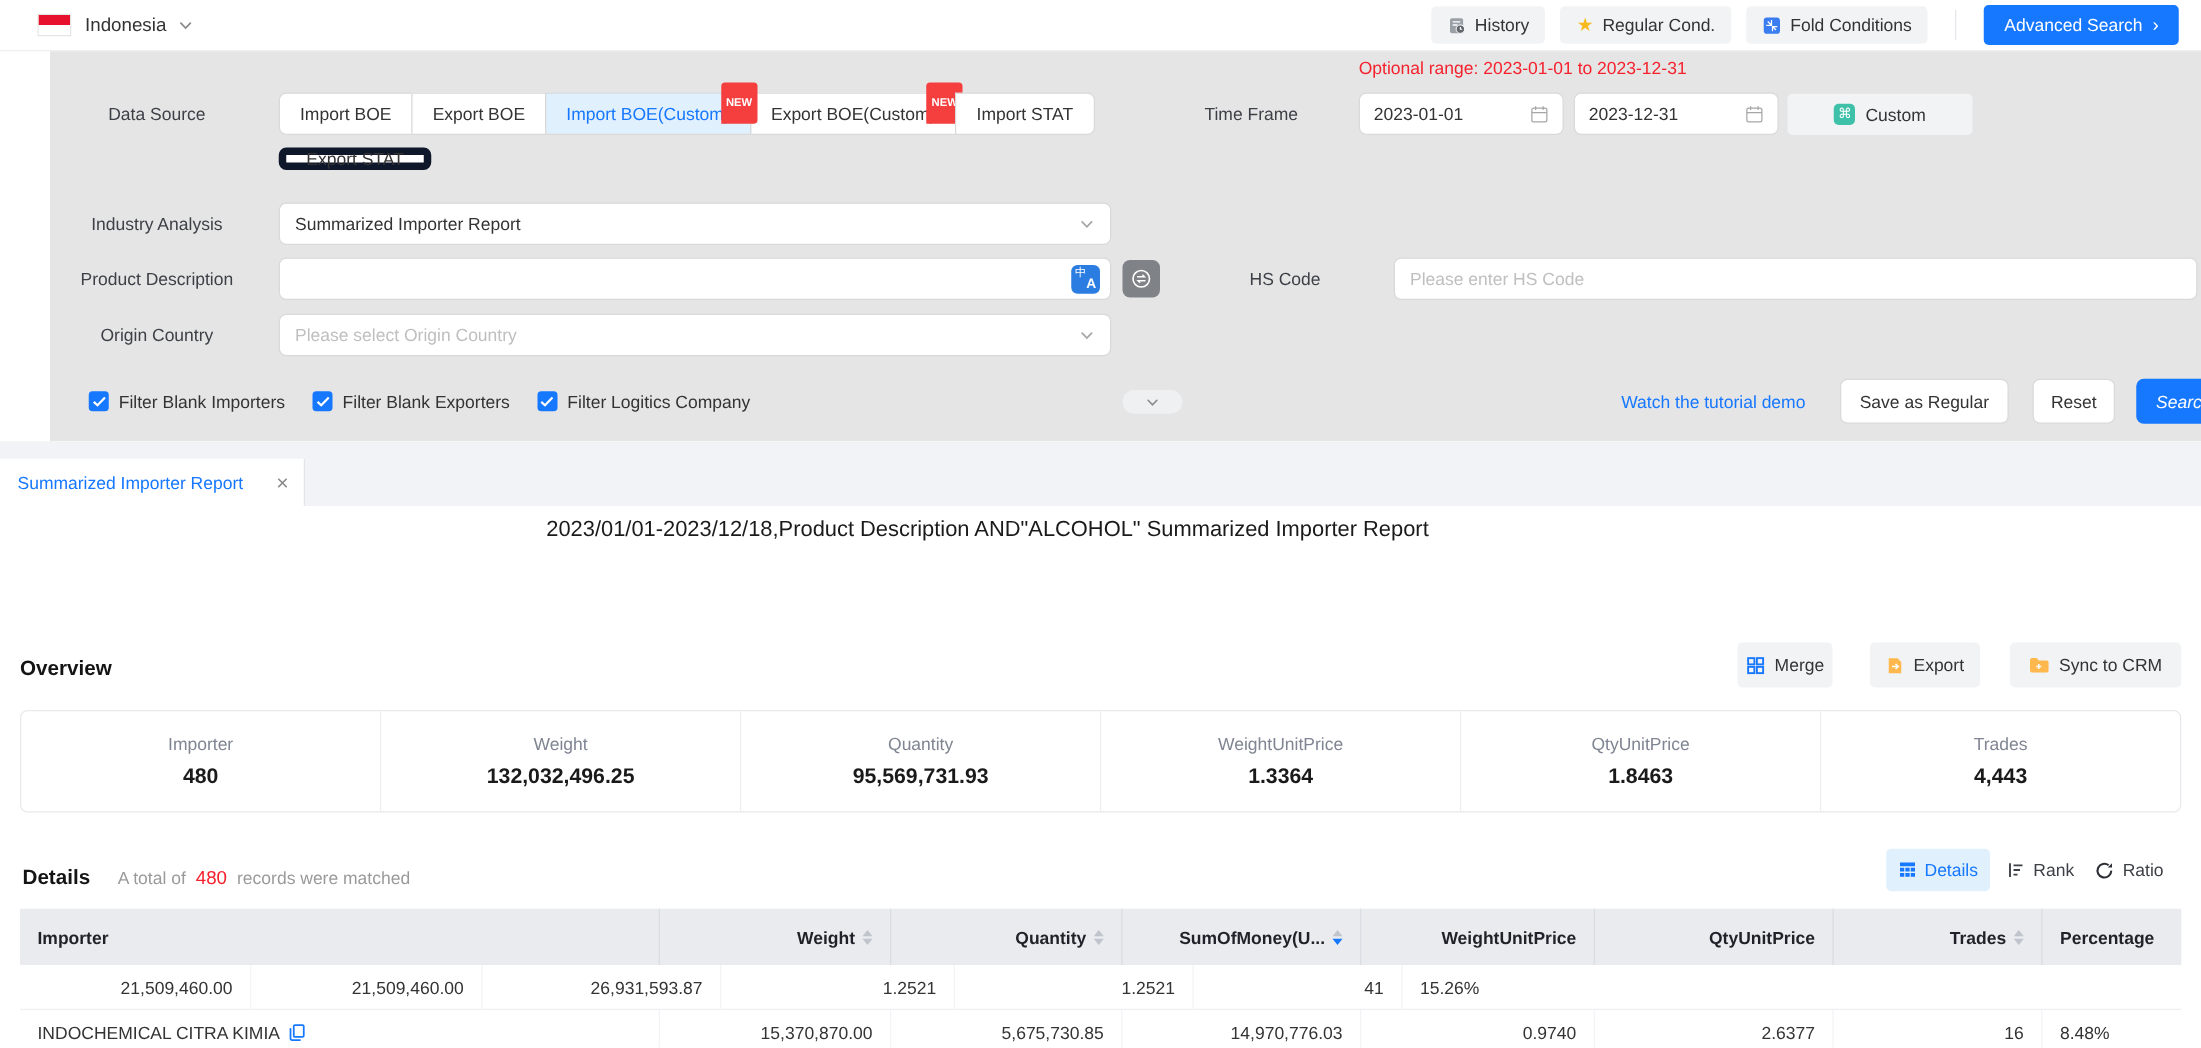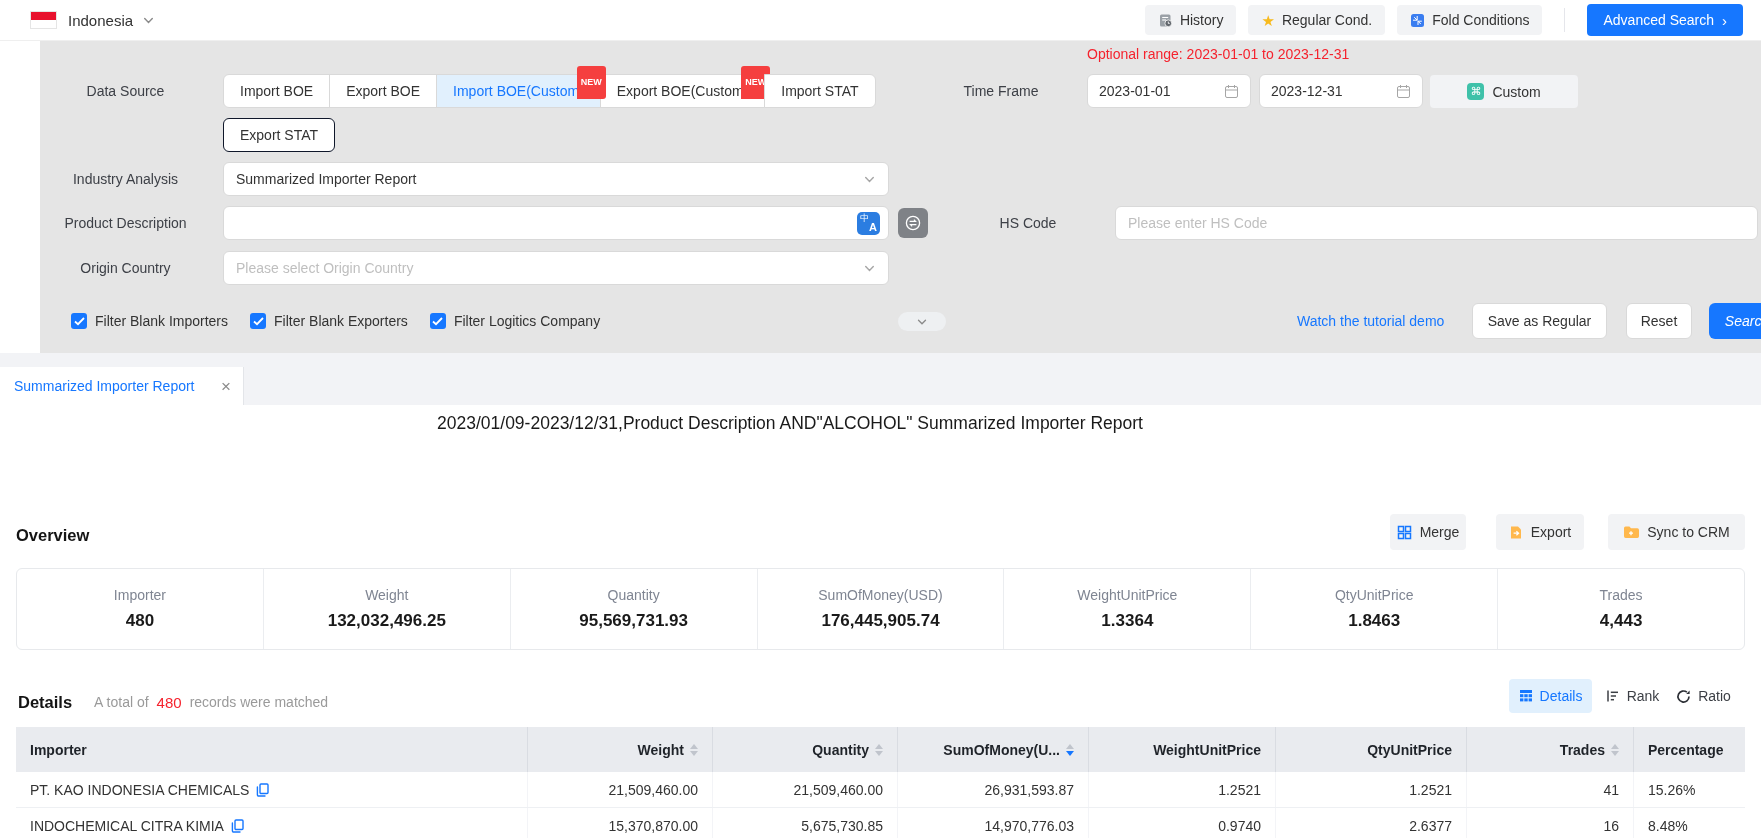--- a/index.html
+++ b/index.html
@@ -29,21 +29,21 @@
   .red-note { position:absolute; left:1047px; top:5px; font-size:14px; color:#f5222d; }
 
   .seg-group { position:absolute; left:183px; top:33px; display:flex; }
   .seg { height:34px; padding:0 16px; border:1px solid #d9d9d9; margin-left:-1px; background:#fff;
          display:flex; align-items:center; position:relative; font-size:14px; color:#333; cursor:pointer; white-space:nowrap; }
   .seg:first-child { border-radius:6px 0 0 6px; margin-left:0; }
   .seg:last-child  { border-radius:0 6px 6px 0; }
   .seg.active { background:#e1f0fd; color:#1677ff; z-index:1; }
   .badge-new { position:absolute; top:-9px; right:-6px; background:#f53f3f; color:#fff; font-size:9px;
                font-weight:bold; padding:12px 4px; border-radius:3px 3px 3px 0; line-height:1; }
-  .seg-single { position:absolute; left:183px; top:77px; height:34px; padding:0 16px; border:1px solid #0f172a;
+  .seg-single { position:absolute; left:183px; top:77px; height:18px; padding:0 16px; border:6px solid #0f172a;
                 border-radius:6px; background:#fff; display:flex; align-items:center; cursor:pointer; }
 
   .date-input { position:absolute; top:33px; width:164px; height:34px; border:1px solid #d9d9d9; border-radius:6px;
                 background:#fff; display:flex; align-items:center; justify-content:space-between; padding:0 11px; cursor:pointer;gap:44px; }
   .custom-btn { position:absolute; left:1390px; top:34px; width:148px; height:33px; background:#f2f3f5; border-radius:4px;
                 display:flex; align-items:center; justify-content:center; gap:8px; cursor:pointer; }
   .custom-ic { width:17px; height:17px; background:#3fc1a9; border-radius:4px; color:#fff; font-size:11px;
                display:flex; align-items:center; justify-content:center; line-height:1; }
 
   .sel, .inp { position:absolute; left:183px; width:666px; height:34px; border:1px solid #d9d9d9; border-radius:6px;
@@ -287,21 +287,21 @@
   </div>
 
   <div class="tab-strip">
     <div class="tab-active">
       <span class="tab-label">Summarized Importer Report</span>
       <span class="tab-close">×</span>
     </div>
   </div>
 
   <div class="content">
-    <div class="report-title">2023/01/09-2023/12/31,Product Description AND"ALCOHOL" Summarized Importer Report</div>
+    <div class="report-title">2023/01/01-2023/12/18,Product Description AND"ALCOHOL" Summarized Importer Report</div>
 
     <div class="overview-h">Overview</div>
 
     <div class="ov-btn" style="left:1390px; width:76px;">
       <svg width="15" height="15" viewBox="0 0 15 15">
           <g stroke="#1677ff" stroke-width="1.5" fill="none">
             <rect x="1.5" y="1.5" width="5" height="5"></rect>
             <rect x="8.5" y="1.5" width="5" height="5"></rect>
             <rect x="1.5" y="8.5" width="5" height="5"></rect>
             <rect x="8.5" y="8.5" width="5" height="5"></rect>
@@ -329,24 +329,20 @@
           <span class="stat-label">Importer</span>
           <span class="stat-value">480</span>
         </div>
       <div class="stat">
           <span class="stat-label">Weight</span>
           <span class="stat-value">132,032,496.25</span>
         </div>
       <div class="stat">
           <span class="stat-label">Quantity</span>
           <span class="stat-value">95,569,731.93</span>
-        </div>
-      <div class="stat">
-          <span class="stat-label">SumOfMoney(USD)</span>
-          <span class="stat-value">176,445,905.74</span>
         </div>
       <div class="stat">
           <span class="stat-label">WeightUnitPrice</span>
           <span class="stat-value">1.3364</span>
         </div>
       <div class="stat">
           <span class="stat-label">QtyUnitPrice</span>
           <span class="stat-value">1.8463</span>
         </div>
       <div class="stat">
@@ -433,27 +429,20 @@
               <span class="car-up"></span>
               <span class="car-down"></span>
             </span>
           </div>
         <div class="th c7">
             <span>Percentage</span>
           </div>
       </div>
 
       <div class="tr">
-        <div class="td c0">
-          <span class="imp-name">PT. KAO INDONESIA CHEMICALS</span>
-          <svg width="13" height="14" viewBox="0 0 13 14">
-              <rect x="4" y="1" width="8" height="9.5" rx="1" stroke="#1677ff" stroke-width="1.4" fill="none"></rect>
-              <path d="M9 13 H2.6 a1.2 1.2 0 0 1 -1.2 -1.2 V4" stroke="#1677ff" stroke-width="1.4" fill="none" stroke-linecap="round"></path>
-            </svg>
-        </div>
         <div class="td c1 num">21,509,460.00</div>
         <div class="td c2 num">21,509,460.00</div>
         <div class="td c3 num">26,931,593.87</div>
         <div class="td c4 num">1.2521</div>
         <div class="td c5 num">1.2521</div>
         <div class="td c6 num">41</div>
         <div class="td c7">15.26%</div>
       </div>
 
       <div class="tr">

